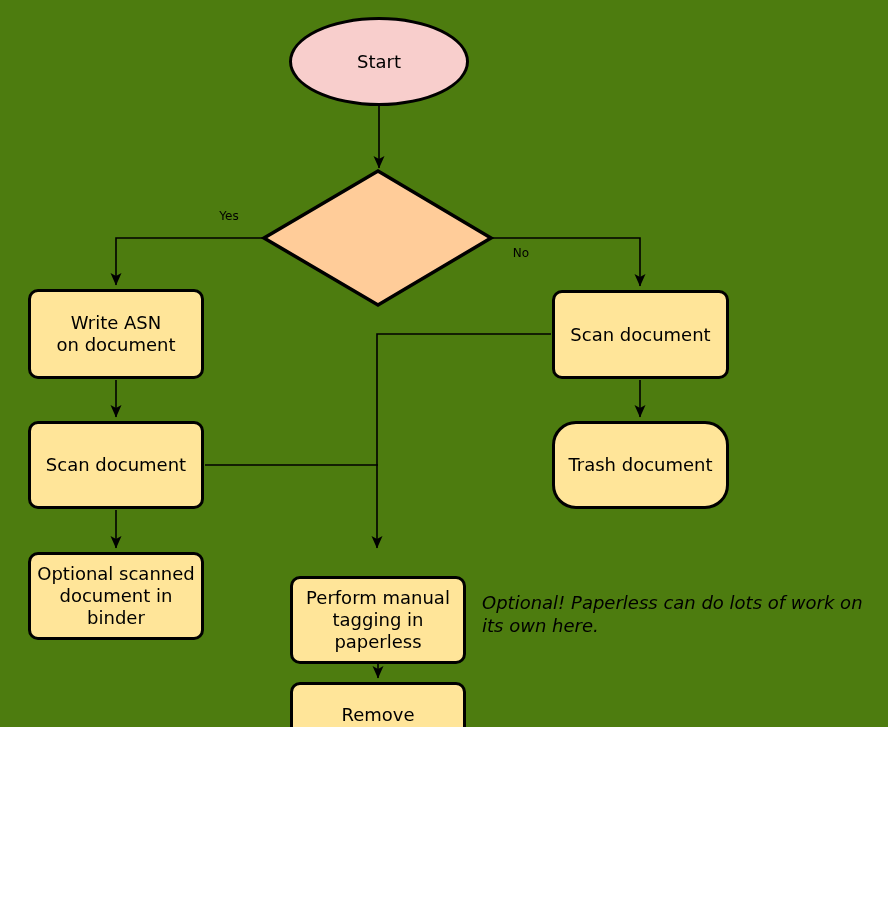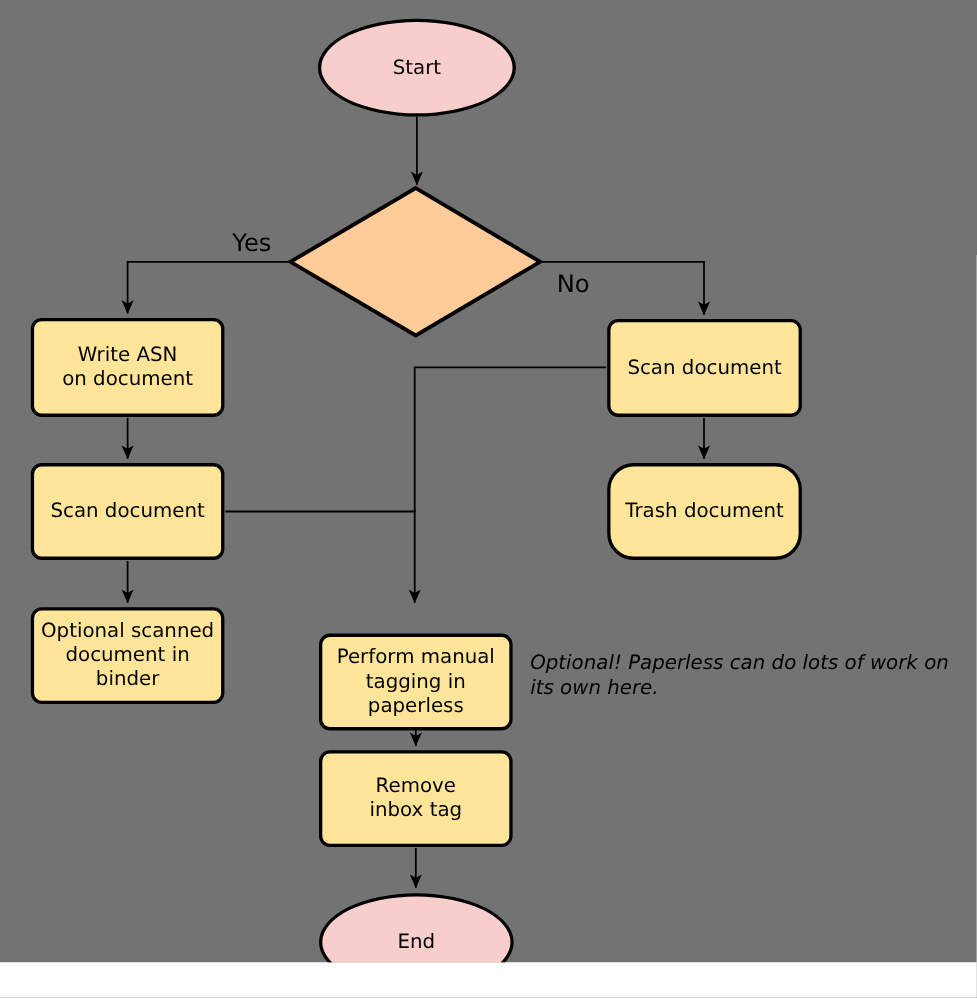--- a/index.html
+++ b/index.html
@@ -1,20 +1,20 @@
 <!DOCTYPE html>
 <html style="--terminal_fill: #F8CECC; --decision_fill: #FFCC99; --process_fill: #FFE599; --stroke: #000000; --text: #000000; --bottom_divider: #F2E6E6;"><head>
 <meta charset="utf-8">
 <style>
   html, body { margin: 0; padding: 0; background: #ffffff; }
   .canvas {
     position: relative;
     width: 888px;
-    height: 875px;
-    background: #737373;
+    height: 727px;
+    background: #4d7c0f;
     font-family: "DejaVu Sans", "Liberation Sans", sans-serif;
     color: var(--text, #000);
     overflow: hidden;
   }
   svg.connectors {
     position: absolute;
     left: 0; top: 0;
     width: 888px; height: 907px;
   }
   svg.connectors path.edge {
@@ -55,21 +55,21 @@
     left: 278px; top: 215px;
     width: 200px;
     text-align: center;
     font-size: 18px;
     line-height: 1.25;
     white-space: pre-line;
     z-index: 2;
   }
   .edge-label {
     position: absolute;
-    font-size: 22px;
+    font-size: 12px;
     text-align: center;
     z-index: 2;
   }
   .edge-label.yes { left: 204px; top: 209px; width: 50px; }
   .edge-label.no  { left: 496px; top: 209px; width: 50px; margin-top: 37px; }
   .note {
     position: absolute;
     left: 482px; top: 591px;
     width: 410px;
     font-size: 18px;

